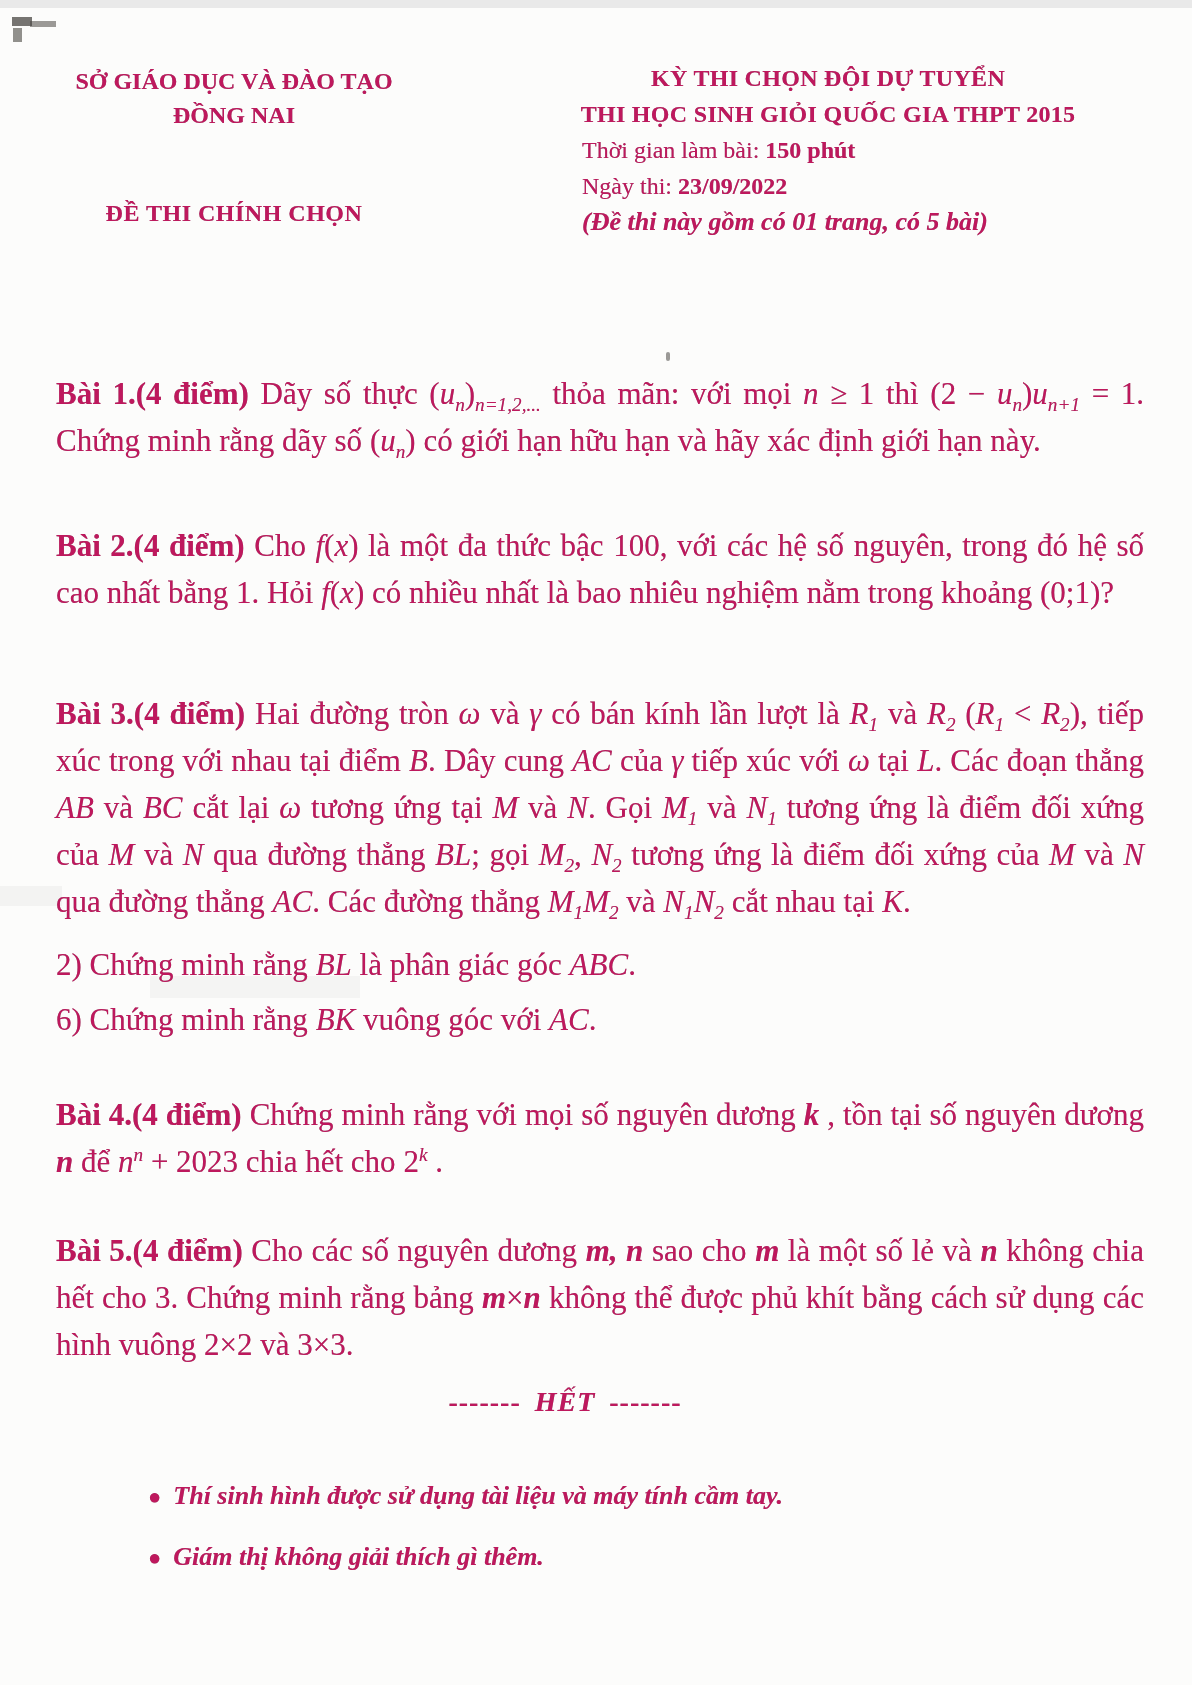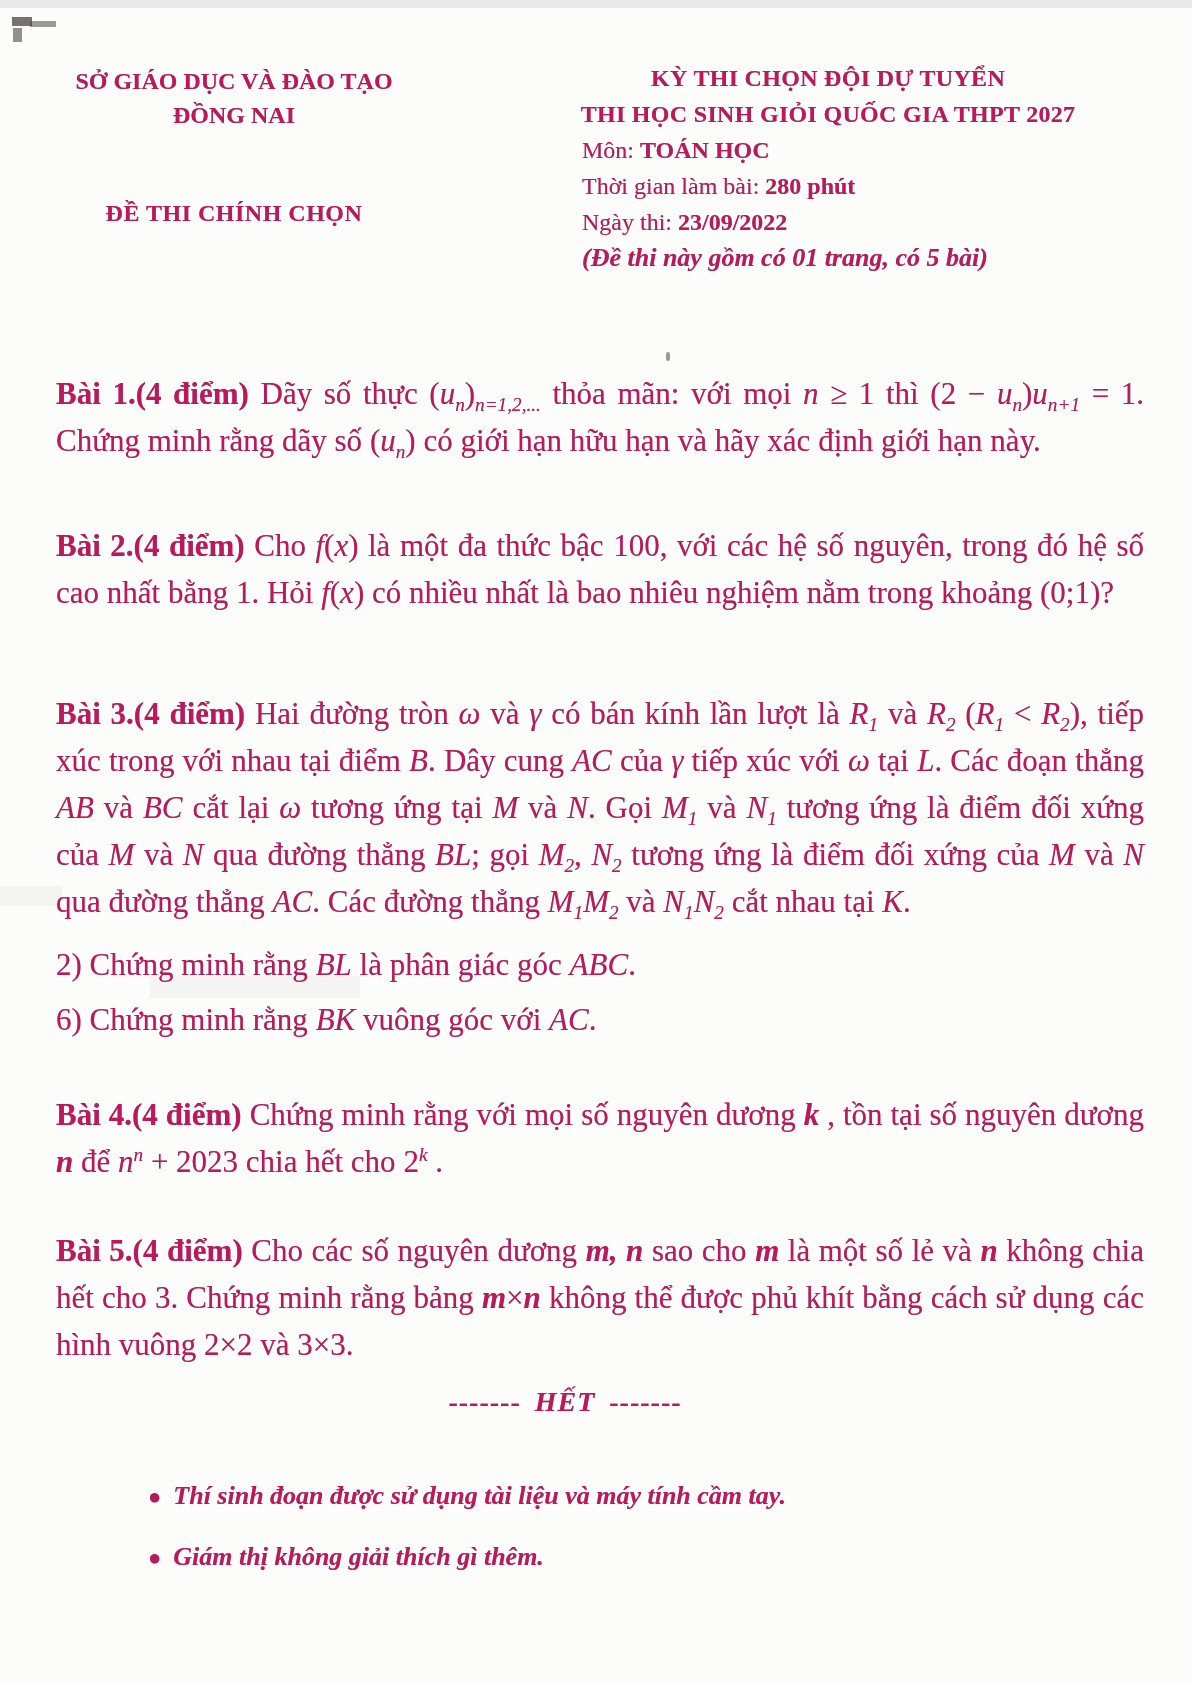--- a/index.html
+++ b/index.html
@@ -89,26 +89,23 @@
   <div class="smudge faint2"></div>
 
   <div class="header-left">
     <div>SỞ GIÁO DỤC VÀ ĐÀO TẠO</div>
     <div>ĐỒNG NAI</div>
     <div class="exam-type">ĐỀ THI CHÍNH CHỌN</div>
   </div>
 
   <div class="header-right">
     <div class="t1">KỲ THI CHỌN ĐỘI DỰ TUYỂN</div>
-    <div class="t2">THI HỌC SINH GIỎI QUỐC GIA THPT 2027</div>
+    <div class="t2">THI HỌC SINH GIỎI QUỐC GIA THPT 2015</div>
     <div class="meta">
-      <span>Môn: </span><span class="b">TOÁN HỌC</span>
-    </div>
-    <div class="meta">
-      <span>Thời gian làm bài: </span><span class="b">280 phút</span>
+      <span>Thời gian làm bài: </span><span class="b">150 phút</span>
     </div>
     <div class="meta">
       <span>Ngày thi: </span><span class="b">23/09/2022</span>
     </div>
     <div class="note">(Đề thi này gồm có 01 trang, có 5 bài)</div>
   </div>
 
   <div class="content">
     <div id="problems">
         <p class="problem"><span class="b">Bài 1.</span><span class="b">(4 điểm)</span><span> Dãy số thực </span><span>(</span><span class="i">u</span><sub class="i">n</sub><span>)</span><sub class="i">n=1,2,...</sub><span>  thỏa mãn: với mọi </span><span class="i">n</span><span> ≥ 1 thì </span><span>(2 − </span><span class="i">u</span><sub class="i">n</sub><span>)</span><span class="i">u</span><sub class="i">n+1</sub><span> = 1. Chứng minh rằng dãy số </span><span>(</span><span class="i">u</span><sub class="i">n</sub><span>)</span><span> có giới hạn hữu hạn và hãy xác định giới hạn này.</span></p>
@@ -120,21 +117,21 @@
         <p class="problem"><span class="b">Bài 5.</span><span class="b">(4 điểm)</span><span> Cho các số nguyên dương </span><span class="b i">m, n</span><span> sao cho </span><span class="b i">m</span><span> là một số lẻ và </span><span class="b i">n</span><span> không chia hết cho 3. Chứng minh rằng bảng </span><span class="b i">m</span><span>×</span><span class="b i">n</span><span> không thể được phủ khít bằng cách sử dụng các hình vuông 2×2 và 3×3.</span></p>
       </div>
 
     <div class="het">
       <span class="dash">-------</span><span class="het-label">HẾT</span><span class="dash">-------</span>
     </div>
 
     <div class="notes">
       <div class="note">
         <span class="bullet">●</span>
-        <span>Thí sinh đoạn được sử dụng tài liệu và máy tính cầm tay.</span>
+        <span>Thí sinh hình được sử dụng tài liệu và máy tính cầm tay.</span>
       </div>
       <div class="note">
         <span class="bullet">●</span>
         <span>Giám thị không giải thích gì thêm.</span>
       </div>
     </div>
   </div>
 
   <div class="bottom-bar"></div>
 </div>

